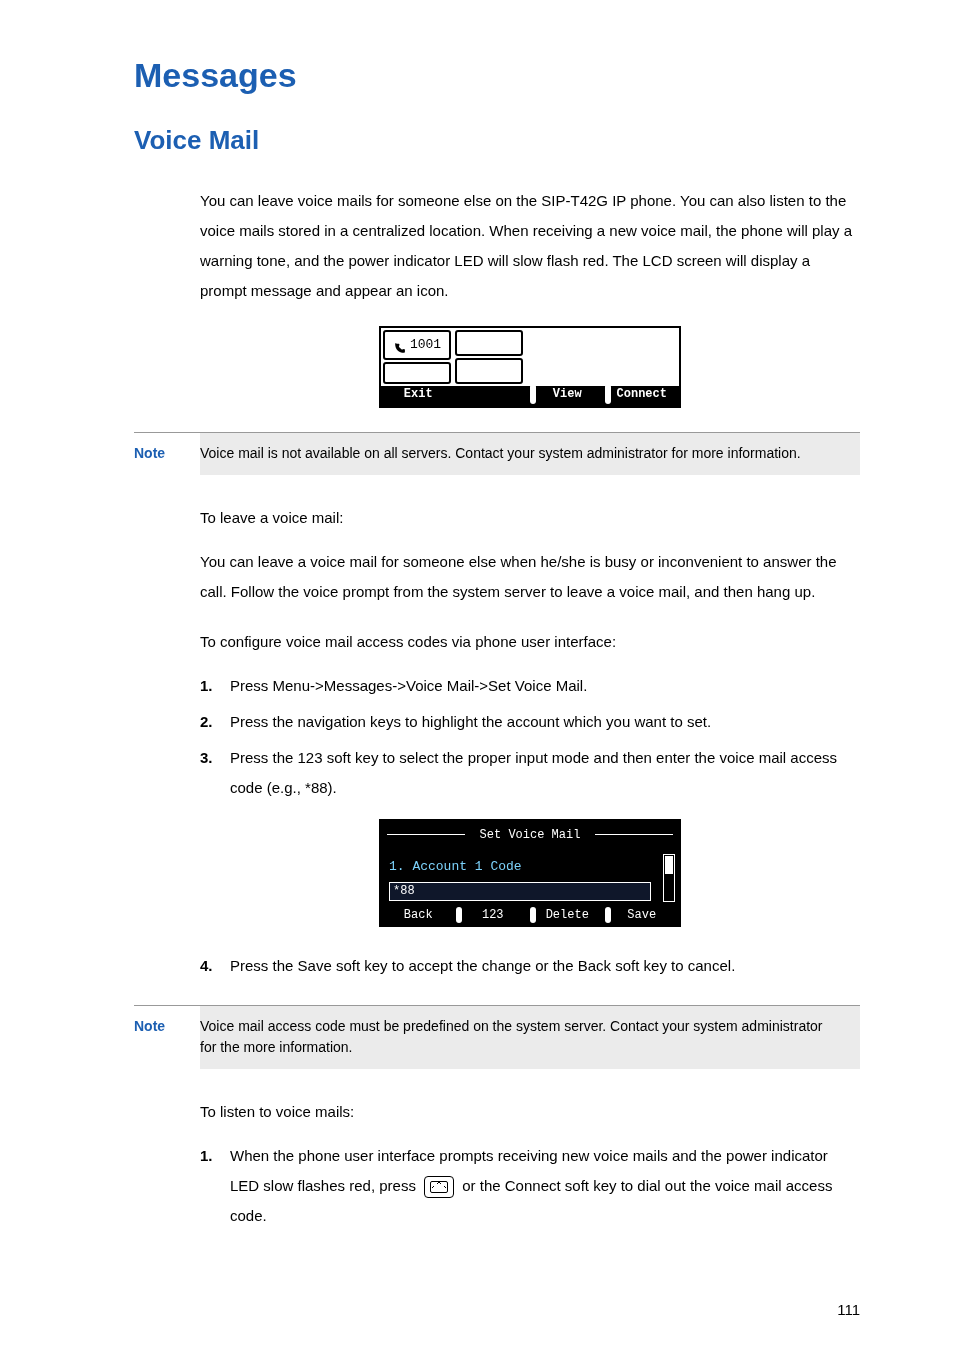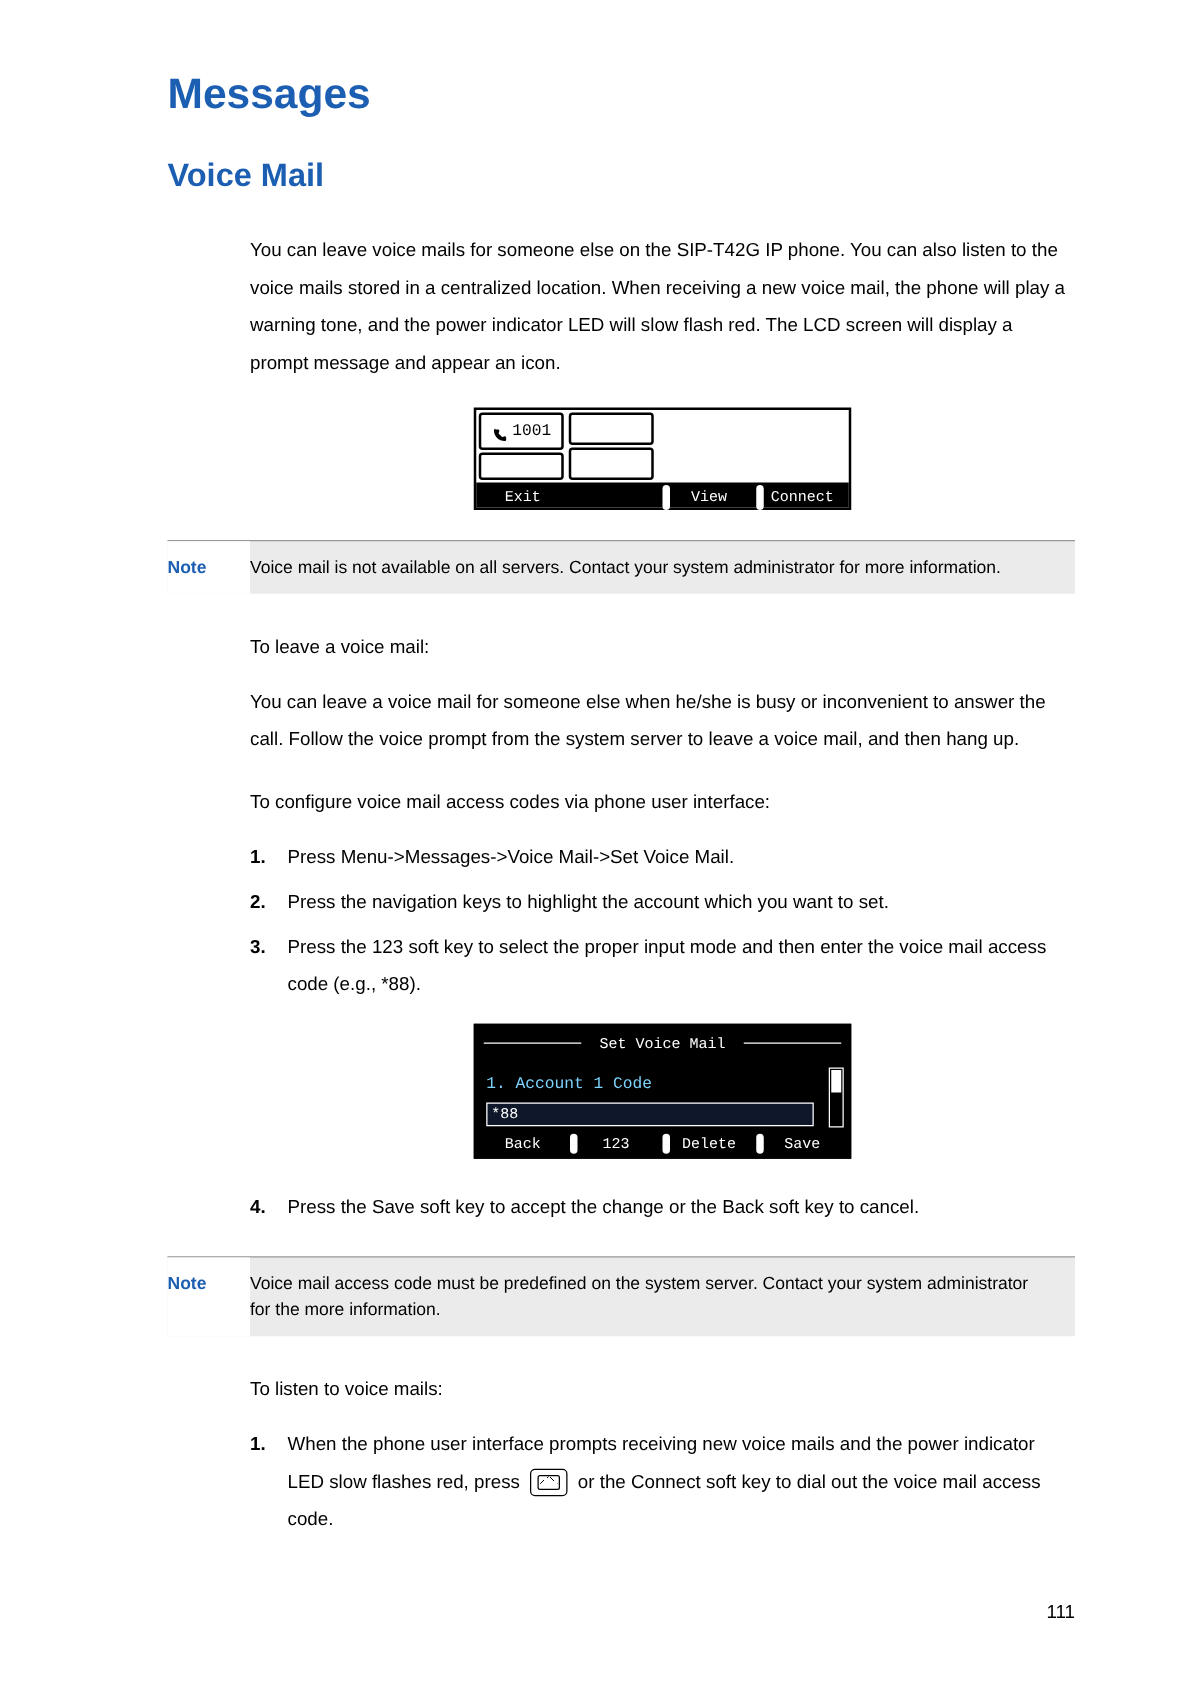--- a/index.html
+++ b/index.html
@@ -104,21 +104,22 @@
     width: calc(100% - 4px);
     border: 2px solid #000;
     border-radius: 3px;
   }
   .lcd1-right-top { margin-bottom: 2px; }
   .lcd1-softkeys {
     display: flex;
     background: #000;
     color: #fff;
     height: 20px;
-    align-items: flex-start;
+    align-items: flex-end;
+    font-weight: bold;
   }
   .lcd1-softkeys .sk {
     flex: 1;
     display: flex;
     align-items: center;
     justify-content: center;
     font-size: 12px;
     position: relative;
   }
   .lcd1-softkeys .sk + .sk::before {
@@ -304,21 +305,21 @@
     background:
       linear-gradient(to bottom right, transparent 48%, #000 48%, #000 52%, transparent 52%) left/50% 100% no-repeat,
       linear-gradient(to bottom left,  transparent 48%, #000 48%, #000 52%, transparent 52%) right/50% 100% no-repeat;
     border: none;
   }
 
   .page-number {
     text-align: right;
     font-size: 15px;
     color: #000;
-    margin-top: 50px;
+    margin-top: 70px;
   }
 </style>
 </head>
 <body>
 
 <div class="page">
 
 
   <h1 class="messages">Messages</h1>
 

